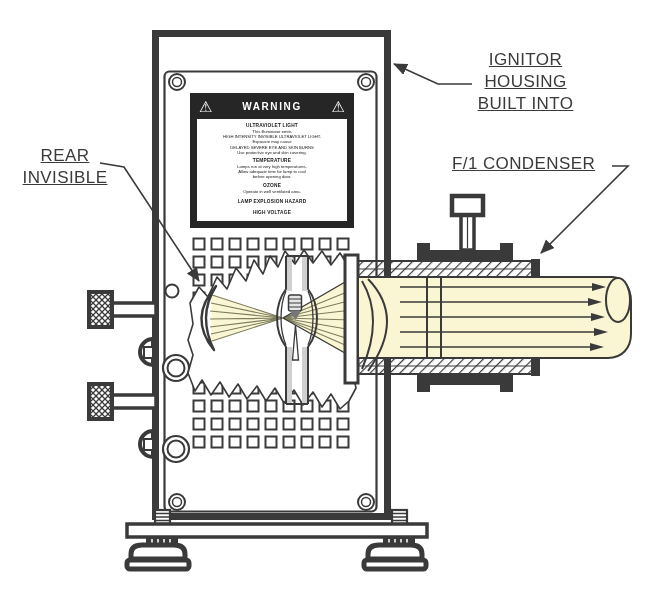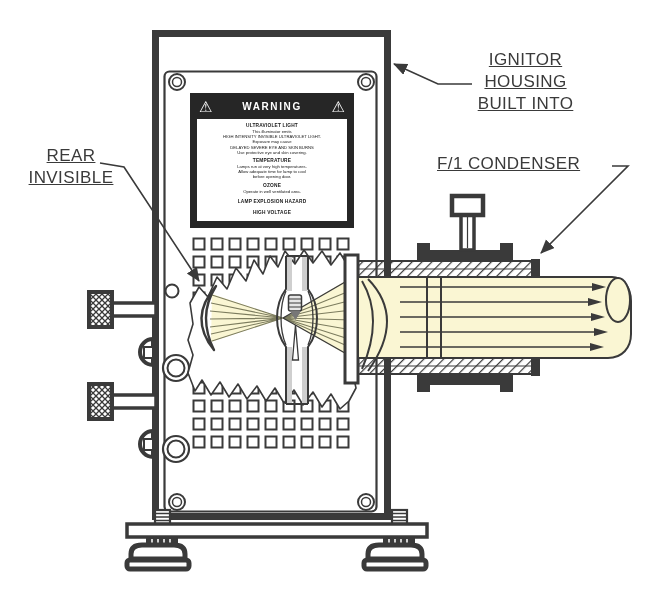--- a/index.html
+++ b/index.html
@@ -8,22 +8,22 @@
     --ray-color:#7c7c5e;
     --label-bg:#262626;
   }
   html,body{margin:0;padding:0;background:#fff;}
   #stage{position:relative;width:655px;height:600px;background:#fff;overflow:hidden;
          font-family:"Liberation Sans","DejaVu Sans",sans-serif;color:var(--line-color);}
   #art{position:absolute;left:0;top:0;}
   .callout{position:absolute;font-size:17px;line-height:22px;letter-spacing:.4px;
            text-align:center;white-space:nowrap;color:var(--line-color);text-decoration:underline;}
   #callout-ignitor{left:443px;top:49px;width:165px;}
-  #callout-reflector{left:8px;top:145px;width:126px;}
-  #callout-condenser{left:437px;top:153px;text-align:right;}
+  #callout-reflector{left:2px;top:145px;width:126px;}
+  #callout-condenser{left:452px;top:153px;text-align:right;}
   
   #warning-label{position:absolute;left:190px;top:93px;width:164px;height:135px;
                  background:var(--label-bg);box-sizing:border-box;}
   #warning-header{height:26px;display:flex;align-items:center;justify-content:space-between;
                   padding:0 9px;color:#fff;}
   #warning-header .tri{font-size:15px;line-height:15px;color:#fff;}
   #warning-title{font-size:10px;font-weight:bold;letter-spacing:1.6px;}
   #warning-body{margin:0 7px 7px 7px;height:102px;background:#fff;color:#161616;
                 text-align:center;overflow:hidden;padding-top:3px;box-sizing:border-box;}
   .wt{font-size:4.8px;line-height:6px;font-weight:bold;margin-top:3px;letter-spacing:.2px;}

